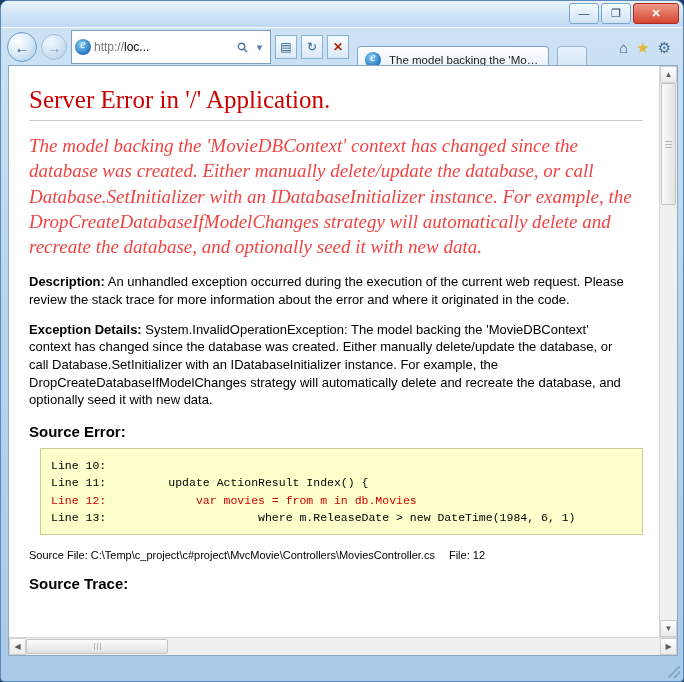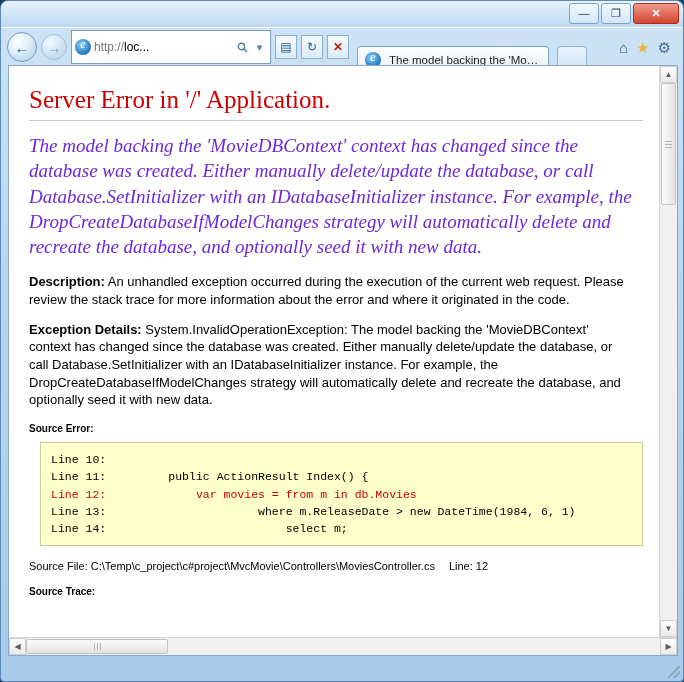--- a/index.html
+++ b/index.html
@@ -213,34 +213,34 @@
     border: none;
     border-top: 1px solid #c9c9c9;
     margin: 6px 0 12px 0;
   }
   h2.err-msg {
     margin: 0 0 14px 0;
     font-size: 19px;
     line-height: 1.33;
     font-style: italic;
     font-weight: normal;
-    color: #6d28d9;
+    color: #ef4444;
     font-family: "Liberation Serif", serif;
   }
   .para {
     font-family: "Liberation Sans", sans-serif;
     font-size: 13px;
     line-height: 1.36;
     color: #000;
     margin: 0 10px 12px 0;
   }
   .para b { font-weight: bold; }
   .section-head {
     font-family: "Liberation Sans", sans-serif;
-    font-size: 10px;
+    font-size: 15px;
     font-weight: bold;
     margin: 14px 0 8px 0;
   }
   .codebox {
     background: #ffffcc;
     border: 1px solid #cccc99;
     padding: 8px 10px;
     margin: 0 0 14px 11px;
     font-family: "Liberation Mono", monospace;
     font-size: 11.5px;
@@ -398,23 +398,23 @@
         <h1 class="err-title">Server Error in '/' Application.</h1>
         <hr class="rule">
         <h2 class="err-msg">The model backing the 'MovieDBContext' context has changed since the database was created. Either manually delete/update the database, or call Database.SetInitializer with an IDatabaseInitializer instance. For example, the DropCreateDatabaseIfModelChanges strategy will automatically delete and recreate the database, and optionally seed it with new data.</h2>
 
         <p class="para"><b>Description:</b><span> An unhandled exception occurred during the execution of the current web request. Please review the stack trace for more information about the error and where it originated in the code.</span></p>
 
         <p class="para"><b>Exception Details:</b><span> System.InvalidOperationException: The model backing the 'MovieDBContext' context has changed since the database was created. Either manually delete/update the database, or call Database.SetInitializer with an IDatabaseInitializer instance. For example, the DropCreateDatabaseIfModelChanges strategy will automatically delete and recreate the database, and optionally seed it with new data.</span></p>
 
         <div class="section-head">Source Error:</div>
 
-        <div class="codebox"><div>Line 10: </div><div>Line 11:         public ActionResult Index() {</div><div class="hl">Line 12:             var movies = from m in db.Movies</div><div>Line 13:                      where m.ReleaseDate &gt; new DateTime(1984, 6, 1)</div><div>Line 14:                          select m;</div></div>
-
-        <div class="srcfile"><b>Source File:</b><span> C:\Temp\c_project\c#project\MvcMovie\Controllers\MoviesController.cs</span><span class="gap"></span><b>Line:</b><span> 12</span></div>
+        <div class="codebox"><div>Line 10: </div><div>Line 11:         update ActionResult Index() {</div><div class="hl">Line 12:             var movies = from m in db.Movies</div><div>Line 13:                      where m.ReleaseDate &gt; new DateTime(1984, 6, 1)</div></div>
+
+        <div class="srcfile"><b>Source File:</b><span> C:\Temp\c_project\c#project\MvcMovie\Controllers\MoviesController.cs</span><span class="gap"></span><b>File:</b><span> 12</span></div>
 
         <div class="section-head">Source Trace:</div>
       </div>
 
       <div class="vscroll">
         <div class="sb-arrow">▲</div>
         <div class="sb-track">
           <div class="vthumb">
             <div class="vgrip"></div>
           </div>

